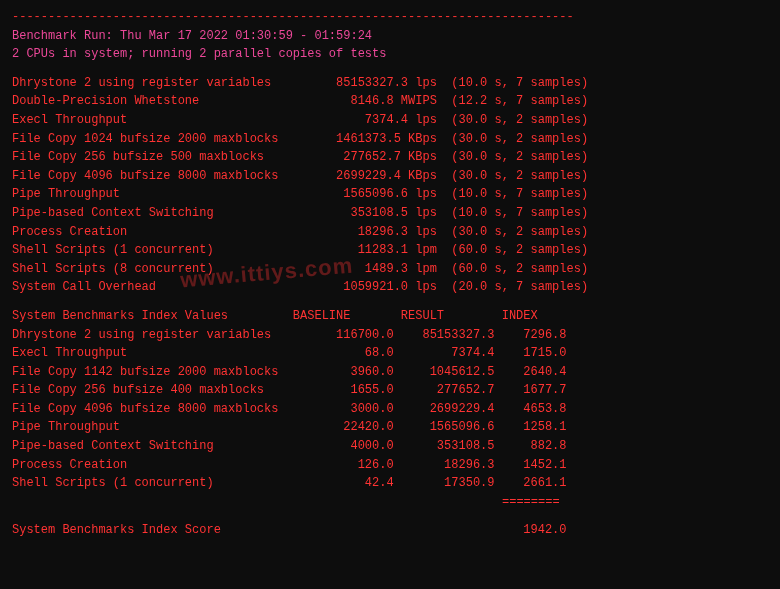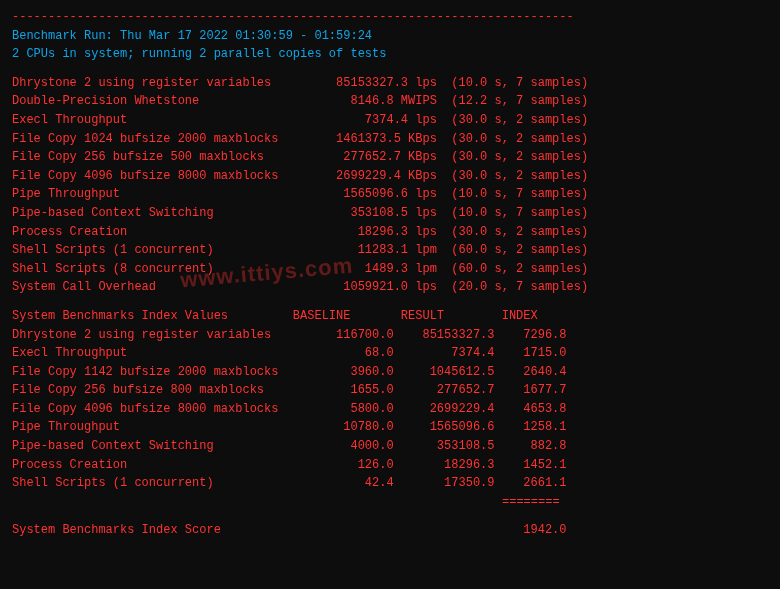--- a/index.html
+++ b/index.html
@@ -14,21 +14,21 @@
       overflow: hidden;
     }
     .line {
       white-space: pre;
       line-height: 1.55;
     }
     .separator {
       color: #ff3333;
     }
     .header-line {
-      color: #0ea5e9;
+      color: #ec4899;
     }
     .blank { height: 10px; }
     .watermark {
       position: absolute;
       top: 260px;
       left: 180px;
       color: rgba(255,51,51,0.35);
       font-size: 22px;
       font-weight: bold;
       font-family: Arial, sans-serif;
@@ -63,23 +63,23 @@
       <div class="line">System Call Overhead                          1059921.0 lps  (20.0 s, 7 samples)</div>
     </div>
 
   <div class="blank"></div>
 
   <div class="line">System Benchmarks Index Values         BASELINE       RESULT        INDEX</div>
   <div id="index-section">
       <div class="line">Dhrystone 2 using register variables         116700.0    85153327.3    7296.8</div>
       <div class="line">Execl Throughput                                 68.0        7374.4    1715.0</div>
       <div class="line">File Copy 1142 bufsize 2000 maxblocks          3960.0     1045612.5    2640.4</div>
-      <div class="line">File Copy 256 bufsize 800 maxblocks            1655.0      277652.7    1677.7</div>
-      <div class="line">File Copy 4096 bufsize 8000 maxblocks          5800.0     2699229.4    4653.8</div>
-      <div class="line">Pipe Throughput                               10780.0     1565096.6    1258.1</div>
+      <div class="line">File Copy 256 bufsize 400 maxblocks            1655.0      277652.7    1677.7</div>
+      <div class="line">File Copy 4096 bufsize 8000 maxblocks          3000.0     2699229.4    4653.8</div>
+      <div class="line">Pipe Throughput                               22420.0     1565096.6    1258.1</div>
       <div class="line">Pipe-based Context Switching                   4000.0      353108.5     882.8</div>
       <div class="line">Process Creation                                126.0       18296.3    1452.1</div>
       <div class="line">Shell Scripts (1 concurrent)                     42.4       17350.9    2661.1</div>
     </div>
 
   <div class="line" style="padding-left: 490px;">========</div>
   <div class="blank"></div>
 
   <div class="line" id="score-line">System Benchmarks Index Score                                          1942.0</div>
 

